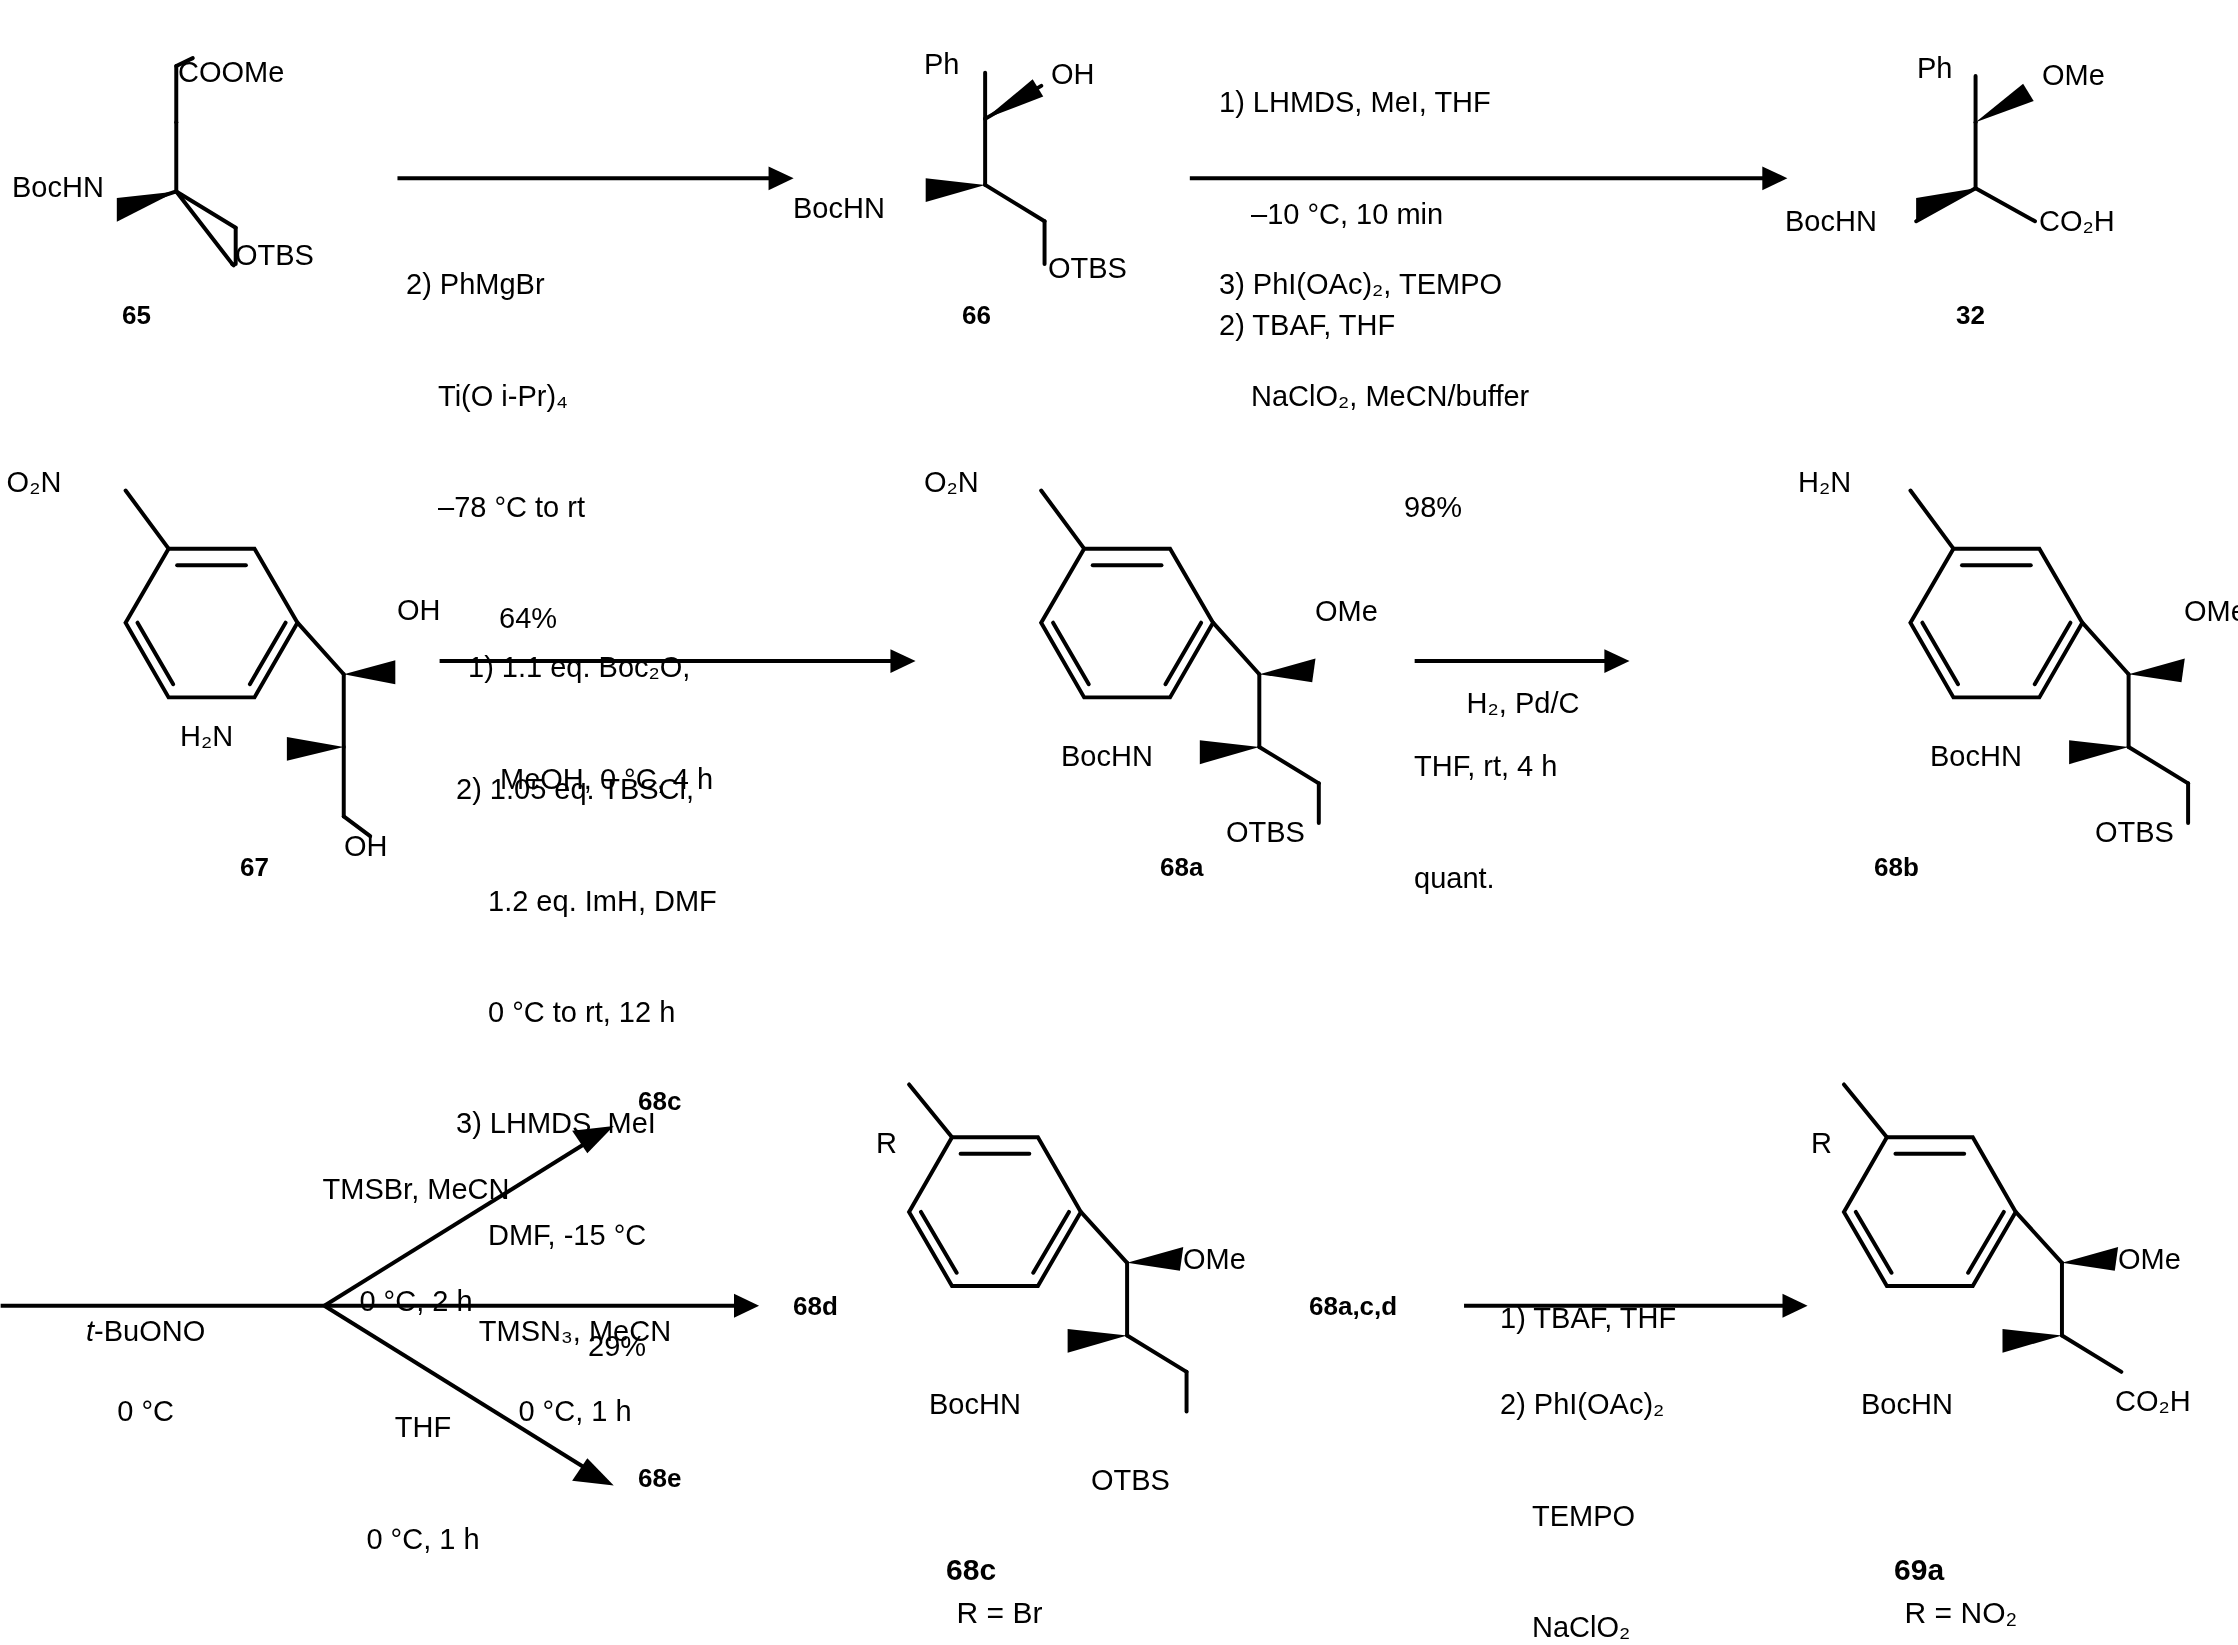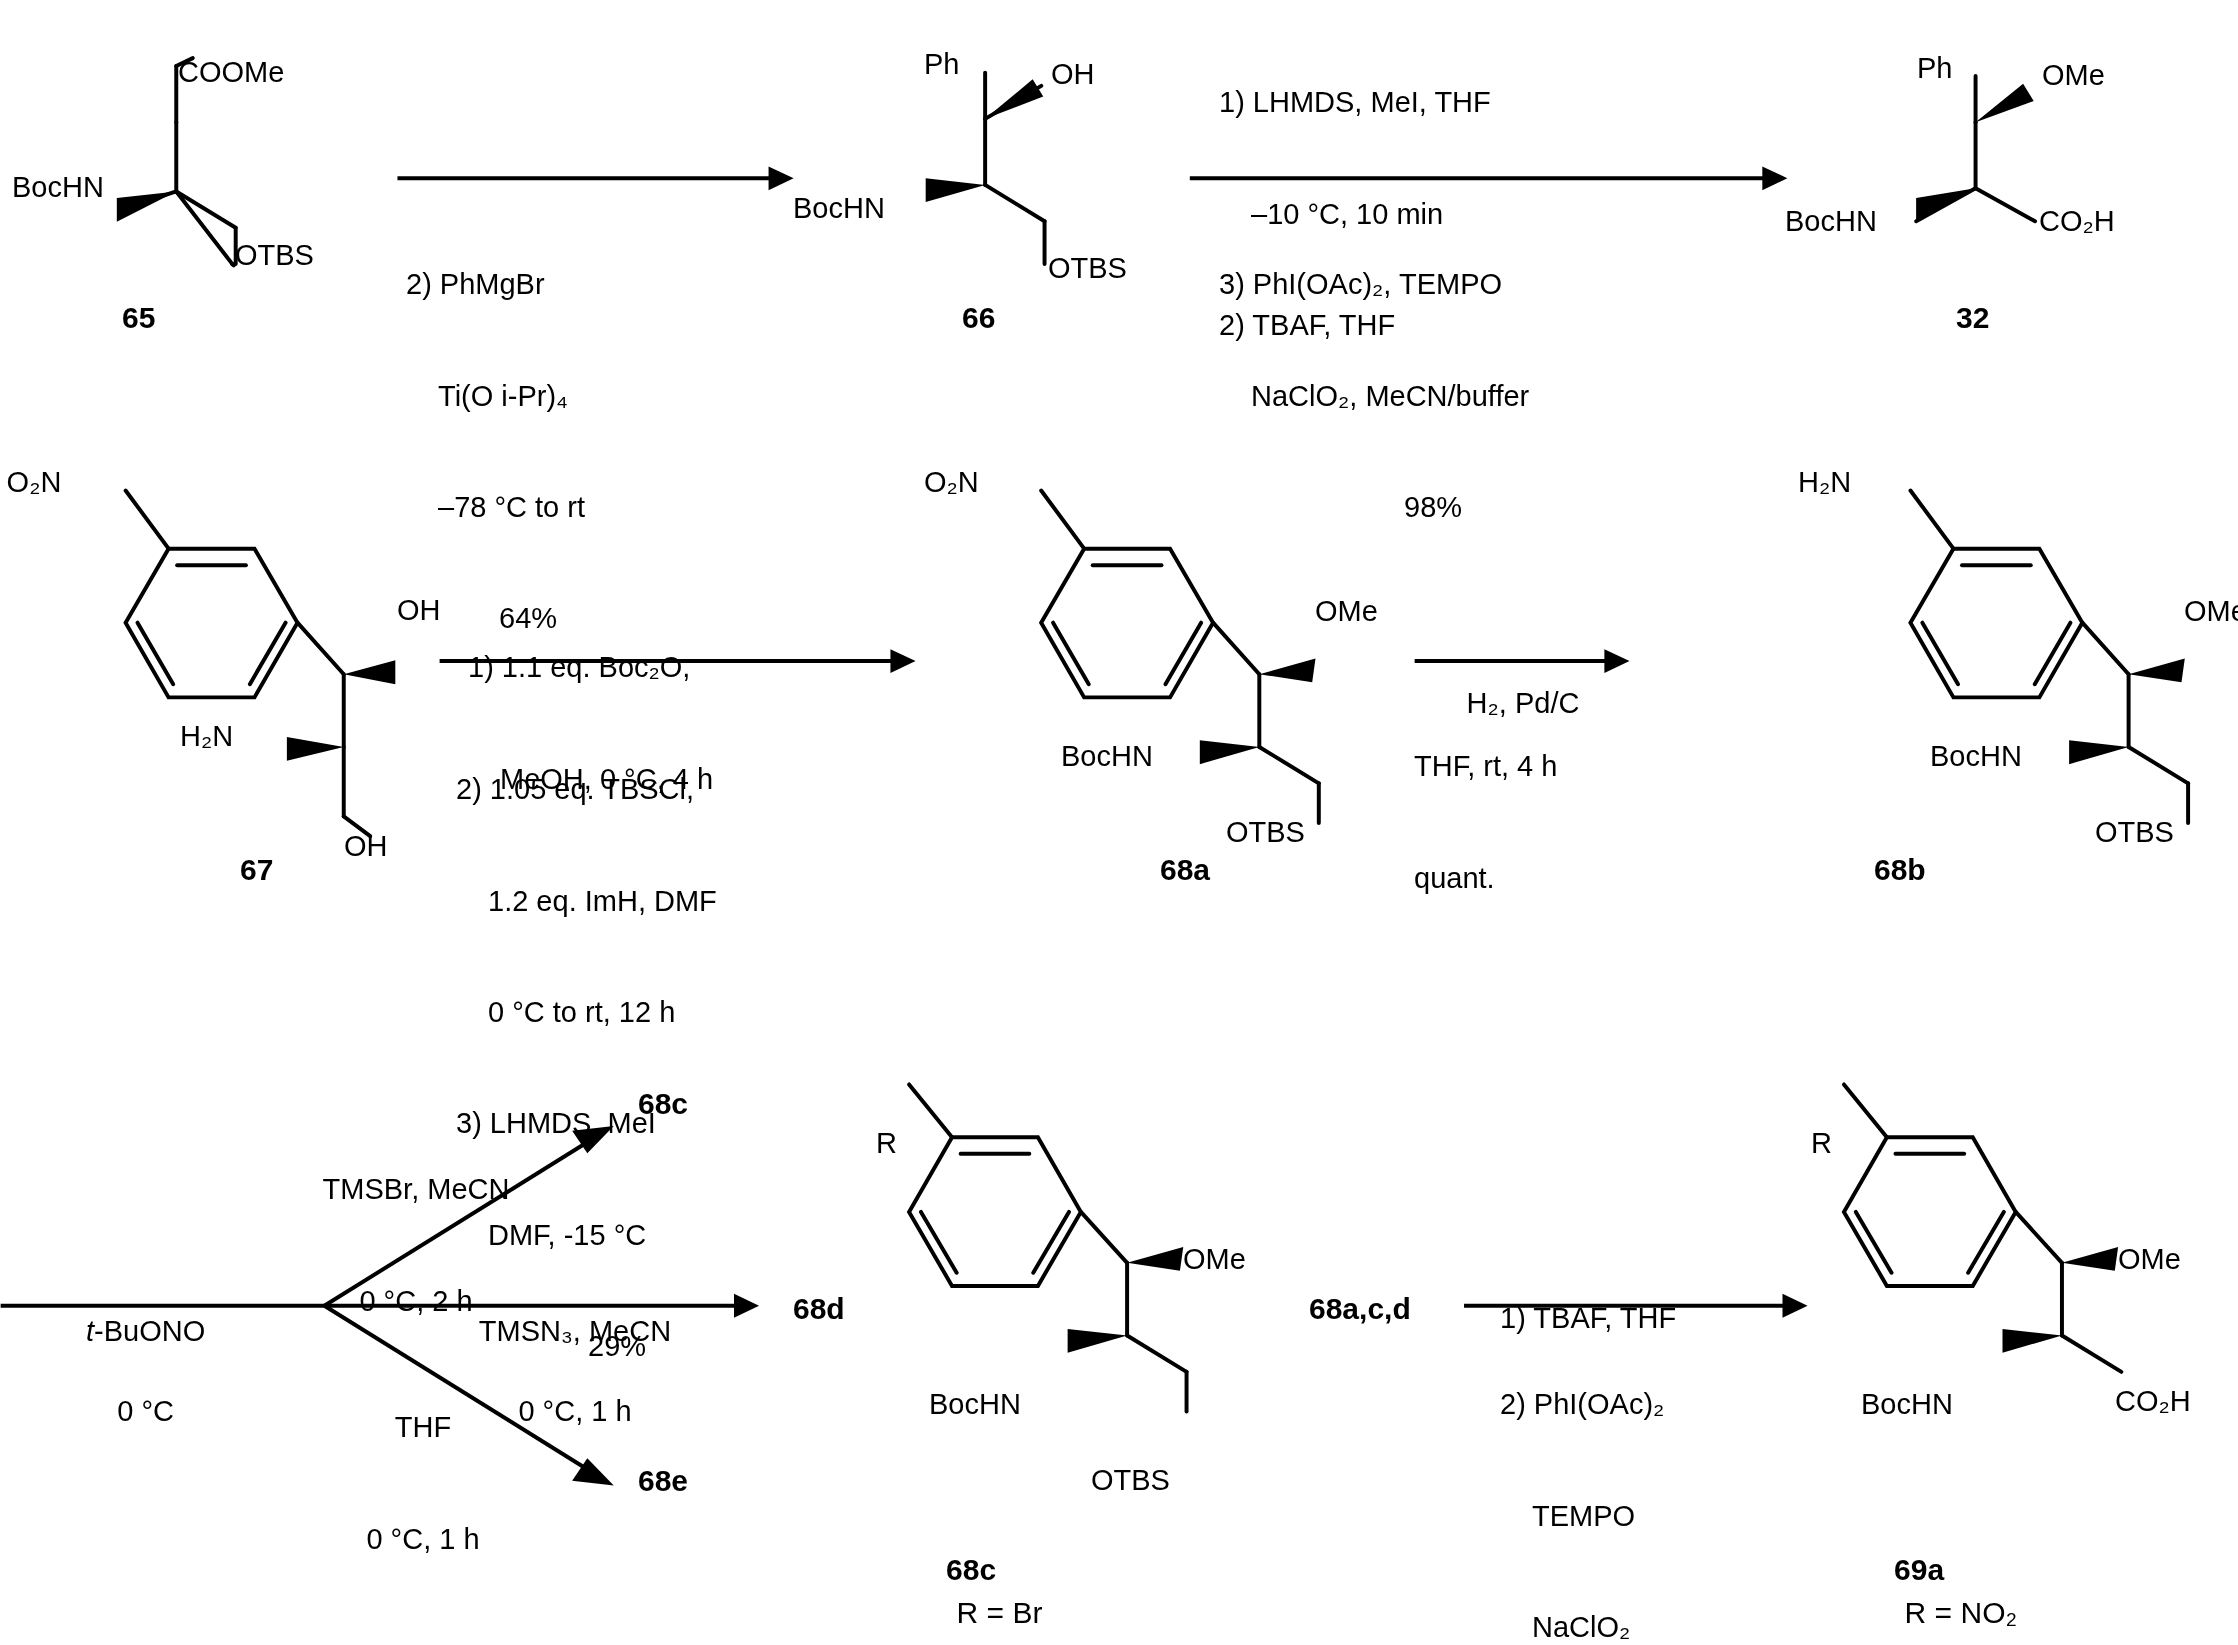--- a/index.html
+++ b/index.html
@@ -31,21 +31,21 @@
   .ital { font-style: italic; }
   .cond {
     position: absolute;
     font-size: 29px;
     line-height: 1.28;
     white-space: pre;
     text-align: left;
   }
   .cond.center { text-align: center; }
   svg { overflow: visible; }
-  .lbl { font-weight: bold; font-size: 30px; }
+  .lbl { font-weight: bold; font-size: 26px; }
 </style>
 </head>
 <body>
 
 <div id="scheme">
 
   <svg class="abs" style="left:0px; top:0px; width:2239px; height:449px;" viewBox="0 0 3387 680" width="2239" height="449">
     <g stroke="#000" stroke-width="6" fill="none" stroke-linecap="round">
 
       <line x1="265" y1="290" x2="265" y2="185"></line>

